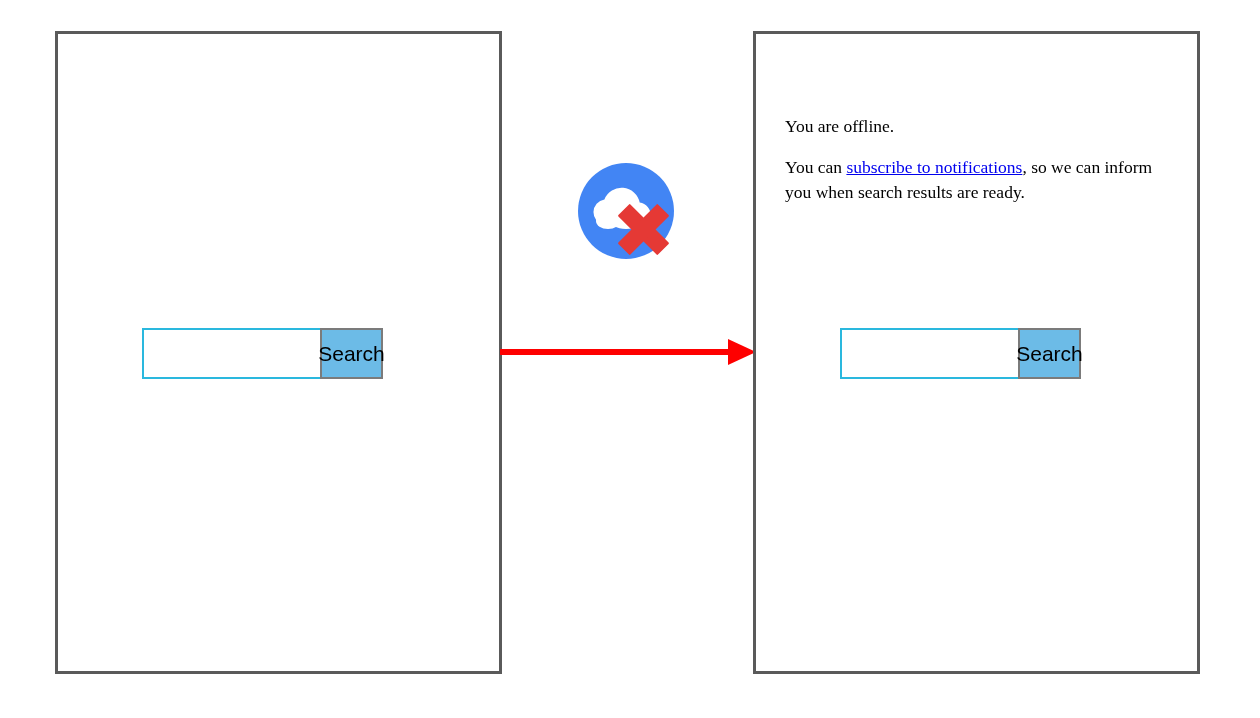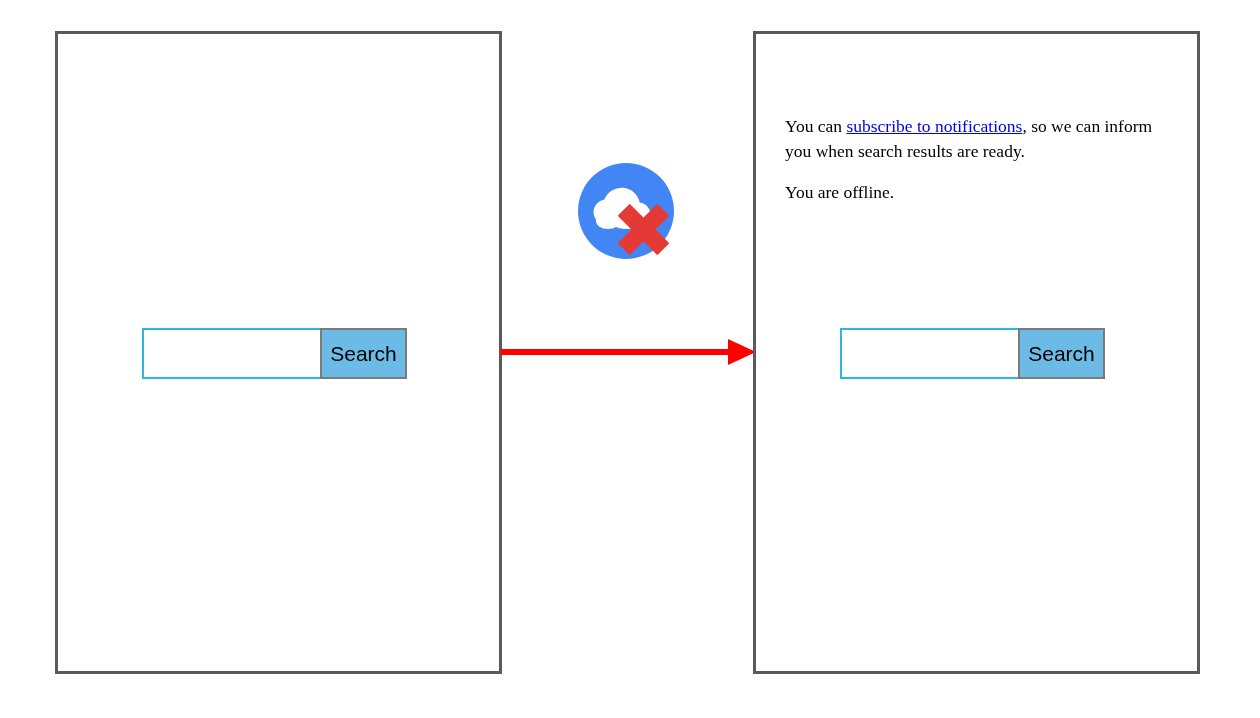--- a/index.html
+++ b/index.html
@@ -76,21 +76,21 @@
     outline: none;
     font-family: "Liberation Sans", sans-serif;
     font-size: 16px;
     padding: 0 6px;
     color: #000000;
     margin: 0;
     border-radius: 0;
     -webkit-appearance: none;
   }
   .search-button {
-    width: 87px;
+    width: 63px;
     height: 51px;
     box-sizing: border-box;
     border: 2px solid #7b7b7b;
     background: #6cbbe7;
     color: #000000;
     font-family: "Liberation Sans", sans-serif;
     font-size: 21px;
     line-height: 1;
     cursor: pointer;
     padding: 4px;
@@ -156,24 +156,24 @@
 <div id="transition-arrow">
   <svg viewBox="0 0 256 38" width="256" height="38" aria-hidden="true">
     <line x1="0" y1="19" x2="236" y2="19" stroke="#fe0000" stroke-width="6"></line>
     <polygon points="228,6 256,19 228,32" fill="#fe0000"></polygon>
   </svg>
 </div>
 
 <div class="panel" id="panel-after">
 
   <div class="offline-message">
+    <p>You are offline.</p>
     <p>
       <span>You can </span><a class="subscribe-link" href="#">subscribe to notifications</a><span>, so we can inform you when search results are ready.</span>
     </p>
-    <p>You are offline.</p>
   </div>
 
   <div class="search-widget">
     <input class="search-input" type="text" placeholder="" value="" style="">
     <button class="search-button">Search</button>
   </div>
 
 </div>
 
 </body></html>

